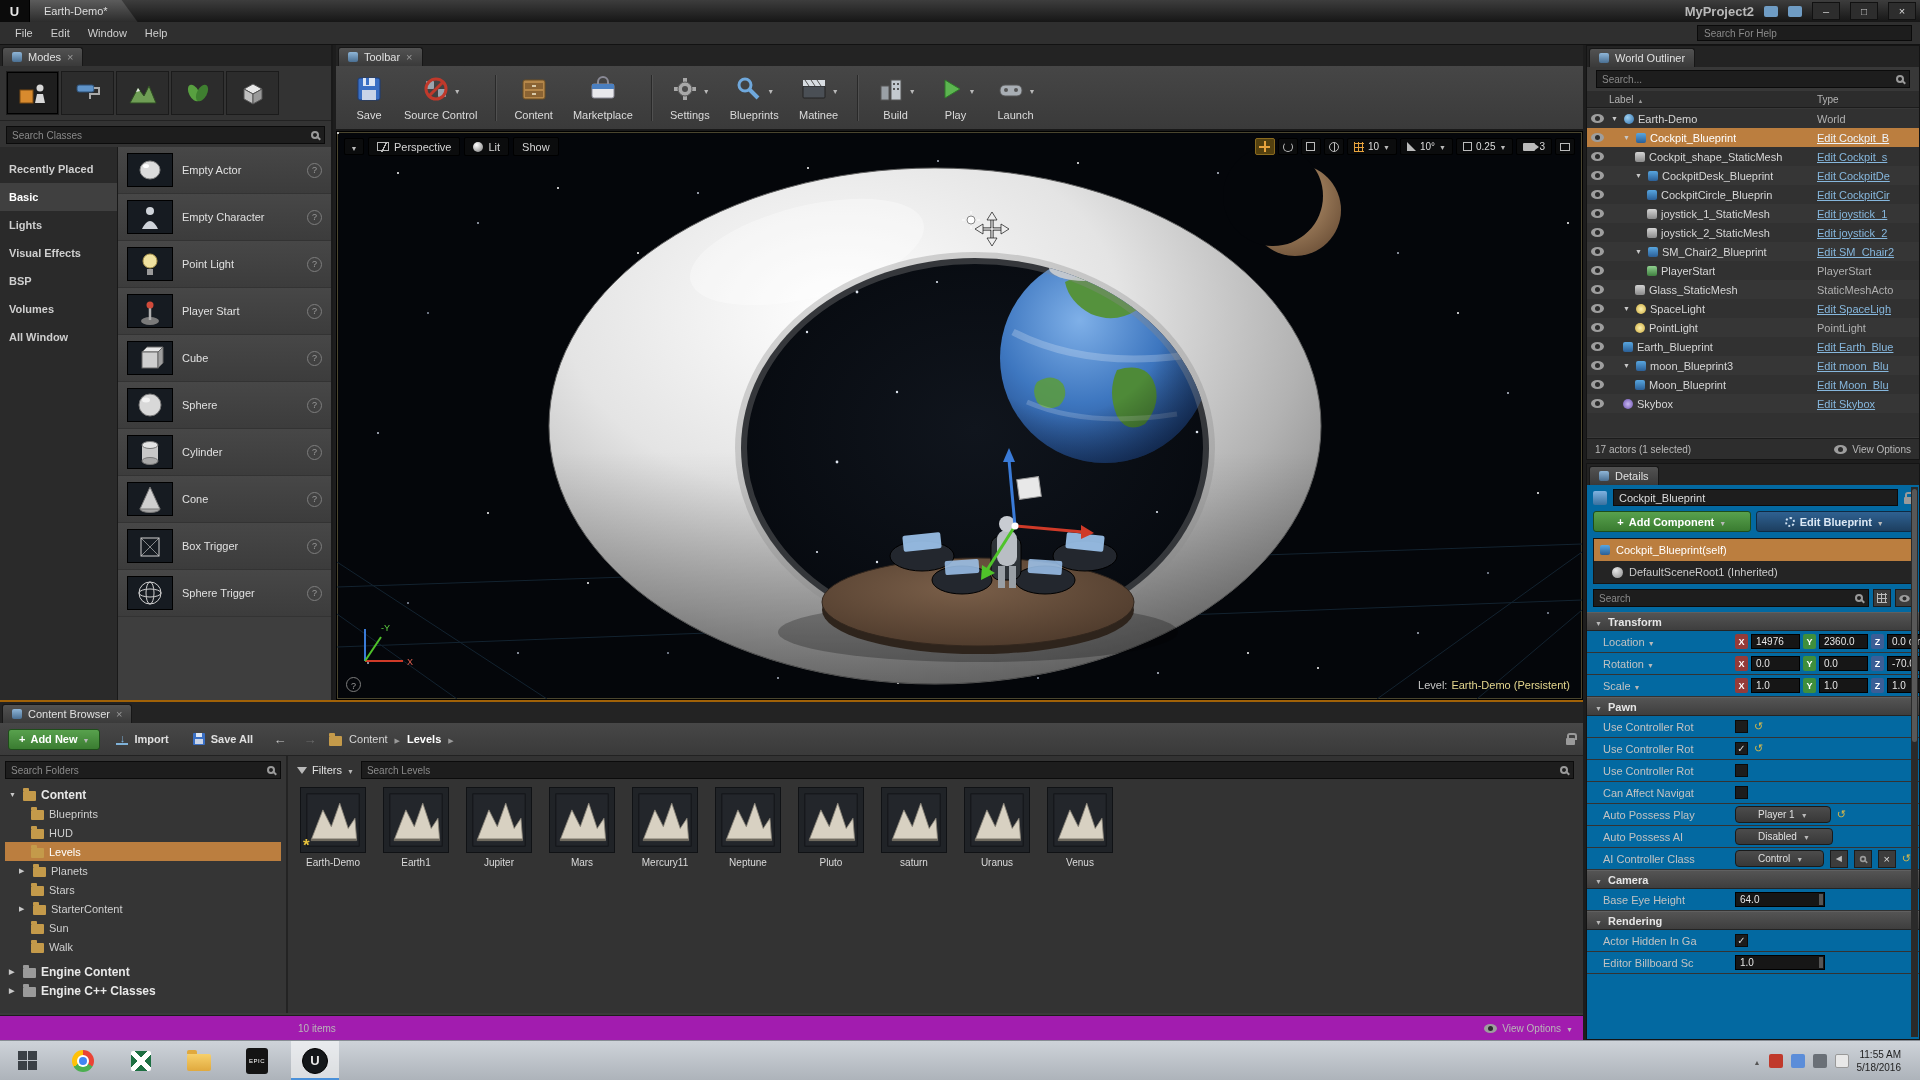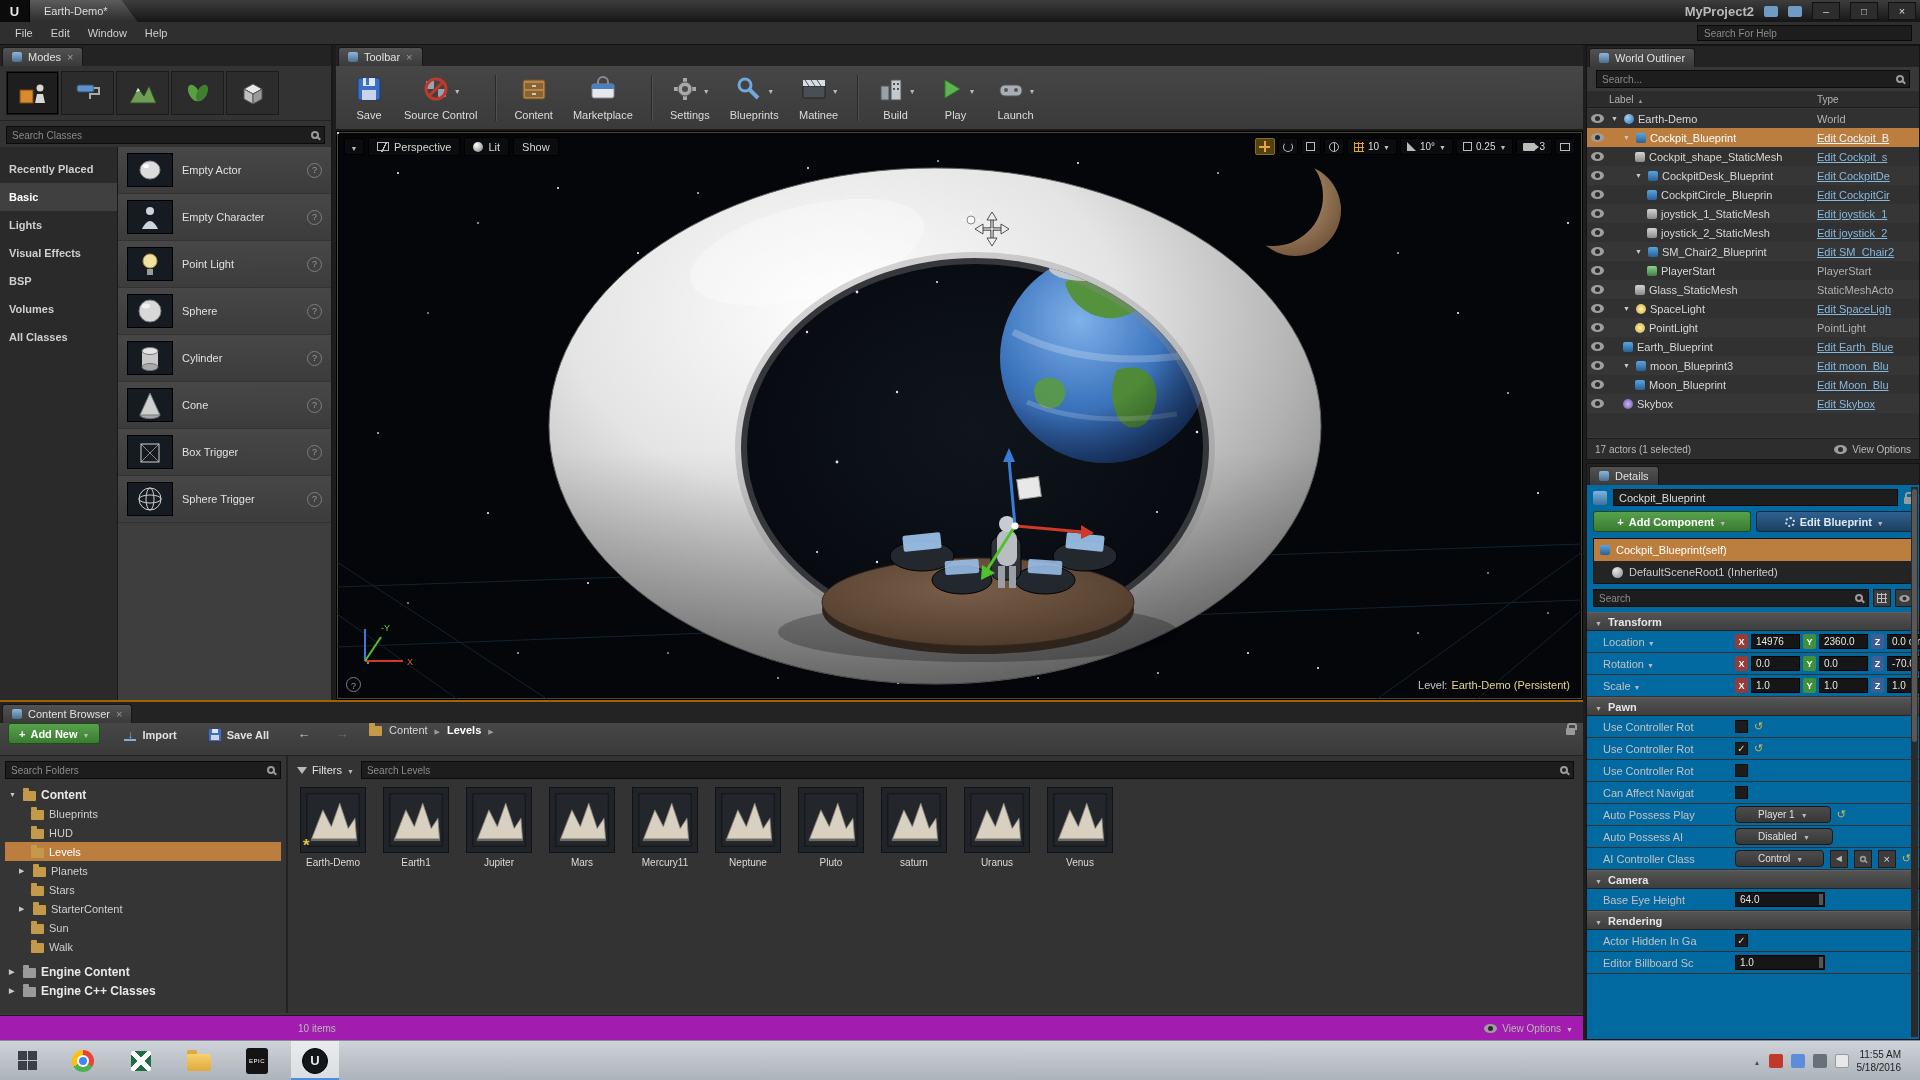--- a/index.html
+++ b/index.html
@@ -166,21 +166,21 @@
 .ax-x{background:#953b39}.ax-y{background:#3f8f3c}.ax-z{background:#3b5e96}
 .vec-val{width:49px;height:15px;background:#161616;border:1px solid #000;color:#e6e6e6;font-size:10px;display:flex;align-items:center;padding:0 4px;overflow:hidden;white-space:nowrap}
 .dd{display:flex;align-items:center;height:17px;background:linear-gradient(#4c4c4c,#383838);border:1px solid #1a1a1a;border-radius:4px;padding:0 22px;gap:6px;color:#e0e0e0;font-size:10px;min-width:88px;justify-content:space-between}
 .val-box{width:90px;height:15px;background:#161616;border:1px solid #000;color:#e6e6e6;font-size:10px;display:flex;align-items:center;padding:0 4px;position:relative}
 .val-box::after{content:"";position:absolute;right:1px;top:1px;bottom:1px;width:4px;background:#555}
 .dt-scroll{position:absolute;right:1px;top:23px;bottom:2px;width:7px;background:#2a2a2a}
 .dt-scroll span{position:absolute;top:2px;height:46%;left:1px;right:1px;background:#585858;border-radius:3px}
 
 
 .cb{position:absolute;left:0;top:700px;width:1583px;height:340px;background:#3a3a3a;border-top:2px solid #a16207}
-.cb-toolbar{display:flex;align-items:flex-start;gap:16px;height:33px;padding:0 8px;background:linear-gradient(#474747,#3a3a3a);border-bottom:1px solid #222}
+.cb-toolbar{display:flex;align-items:center;gap:8px;height:33px;padding:0 8px;background:linear-gradient(#474747,#3a3a3a);border-bottom:1px solid #222}
 .tb-flat{display:flex;align-items:center;gap:6px;height:24px;padding:0 8px;color:#e0e0e0;font-weight:bold}
 .ic-import{width:12px;height:12px;border-bottom:2px solid #7fb2d9;color:#7fb2d9;display:flex;align-items:center;justify-content:center}
 .ic-import::after{content:"↓";font-size:11px}
 .ic-floppy{width:12px;height:12px;background:#3a6fc4;border-radius:1px;position:relative}
 .ic-floppy::before{content:"";position:absolute;top:0;left:3px;width:6px;height:4px;background:#dde6f4}
 .ic-floppy::after{content:"";position:absolute;bottom:1px;left:2px;width:8px;height:5px;background:#c9d4e8}
 .nav-btn{width:22px;height:20px;display:flex;align-items:center;justify-content:center}
 .crumb{display:flex;align-items:center;gap:7px;color:#d6d6d6}
 .crumb .cur{color:#fff;font-weight:bold}
 .crumb-sep::after{content:"▶";font-size:7px;color:#9a9a9a}
@@ -297,21 +297,21 @@
     <span class="mag"></span>
   </div>
   <div class="modes-body">
     <div class="cat-col">
       <div class="cat">Recently Placed</div>
       <div class="cat active">Basic</div>
       <div class="cat">Lights</div>
       <div class="cat">Visual Effects</div>
       <div class="cat">BSP</div>
       <div class="cat">Volumes</div>
-      <div class="cat">All Classes</div>
+      <div class="cat">All Window</div>
     </div>
     <div class="item-col">
       <div class="place-item">
           <span class="pi-icon">
             <svg width="44" height="32">
               <ellipse cx="22" cy="16" rx="10" ry="9" fill="#dcdcdc" stroke="#888"></ellipse>
               <ellipse cx="18" cy="12" rx="3" ry="2" fill="#fff"></ellipse>
             </svg>
           </span>
           <span class="pi-label">Empty Actor</span>
@@ -328,20 +328,42 @@
           <span class="pi-grip i-q"></span>
         </div>
       <div class="place-item">
           <span class="pi-icon">
             <svg width="44" height="32">
               <circle cx="22" cy="13" r="7" fill="#f0e2a0" stroke="#b09a50"></circle>
               <rect x="19" y="21" width="6" height="6" fill="#9a9a9a"></rect>
             </svg>
           </span>
           <span class="pi-label">Point Light</span>
+          <span class="pi-grip i-q"></span>
+        </div>
+      <div class="place-item">
+          <span class="pi-icon">
+            <svg width="44" height="32">
+              <ellipse cx="22" cy="26" rx="9" ry="4" fill="#7a7a7a"></ellipse>
+              <line x1="22" y1="25" x2="22" y2="12" stroke="#b0b0b0" stroke-width="2.5"></line>
+              <circle cx="22" cy="10" r="3.5" fill="#d04a3a"></circle>
+            </svg>
+          </span>
+          <span class="pi-label">Player Start</span>
+          <span class="pi-grip i-q"></span>
+        </div>
+      <div class="place-item">
+          <span class="pi-icon">
+            <svg width="44" height="32">
+              <polygon points="14,10 19,5 35,5 30,10" fill="#e8e8e8" stroke="#666"></polygon>
+              <rect x="14" y="10" width="16" height="16" fill="#cfcfcf" stroke="#666"></rect>
+              <polygon points="30,10 35,5 35,21 30,26" fill="#9f9f9f" stroke="#666"></polygon>
+            </svg>
+          </span>
+          <span class="pi-label">Cube</span>
           <span class="pi-grip i-q"></span>
         </div>
       <div class="place-item">
           <span class="pi-icon">
             <svg width="44" height="32">
               <circle cx="22" cy="16" r="11" fill="#d8d8d8" stroke="#777"></circle>
               <ellipse cx="18" cy="11" rx="4" ry="2.5" fill="#f2f2f2"></ellipse>
             </svg>
           </span>
           <span class="pi-label">Sphere</span>

